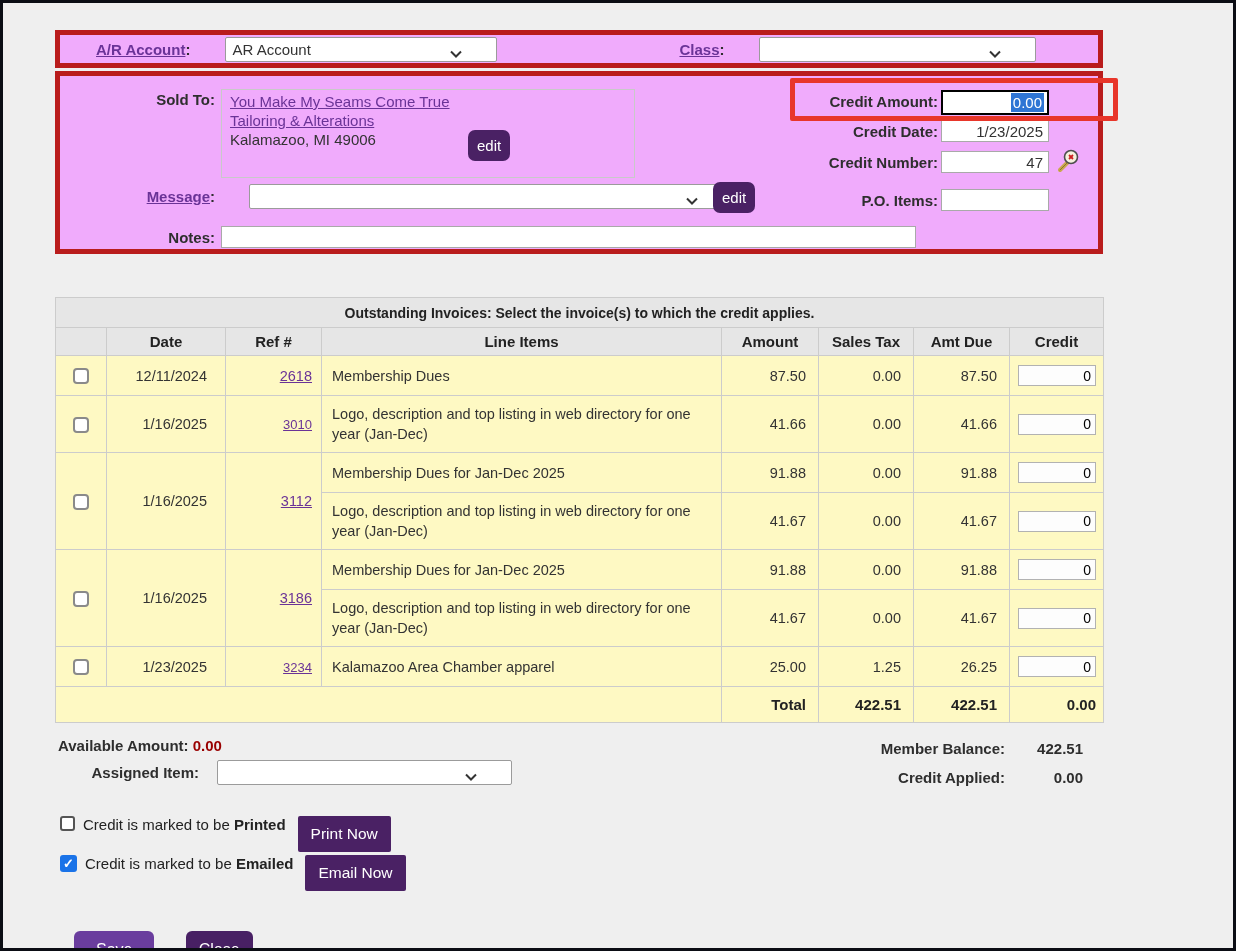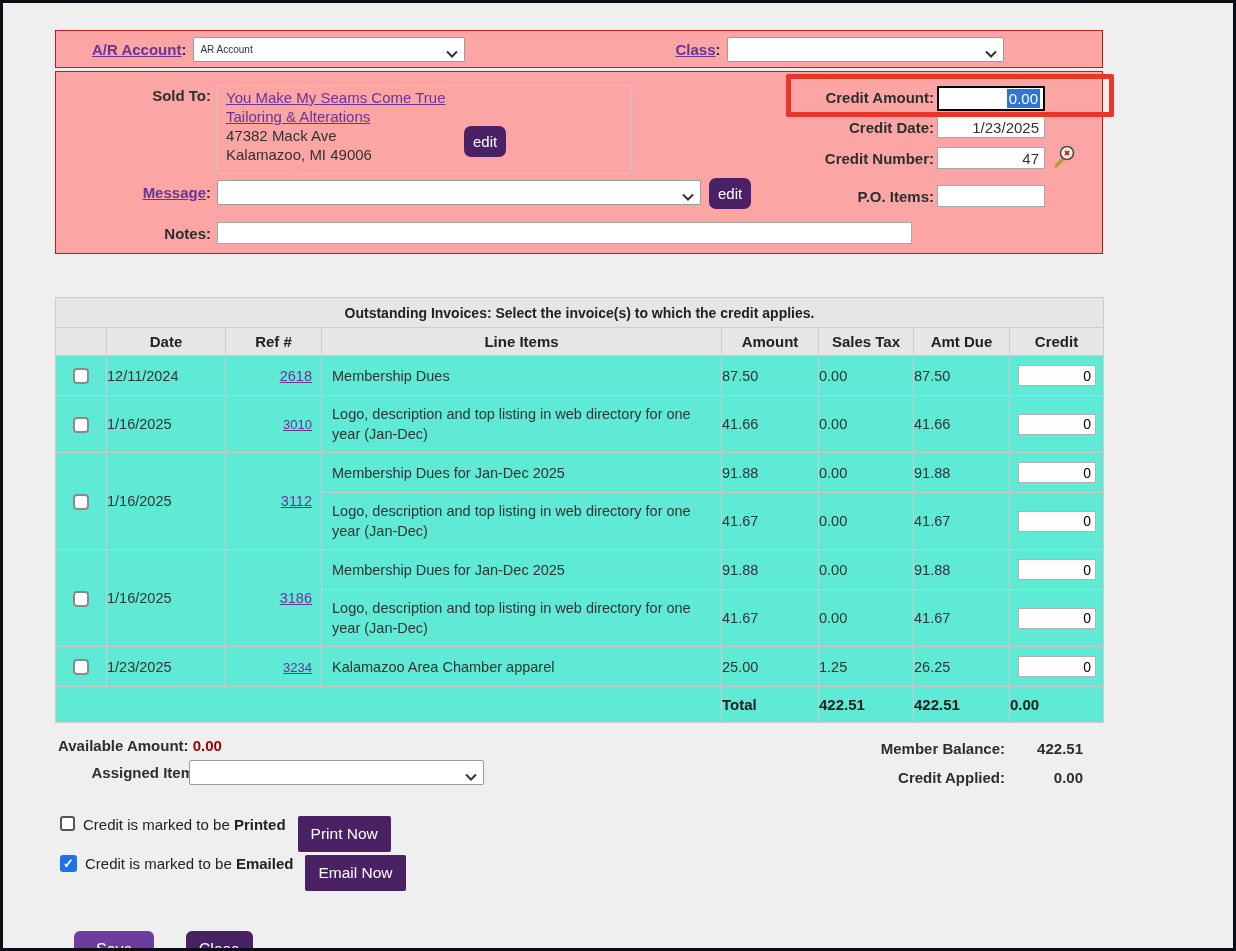--- a/index.html
+++ b/index.html
@@ -12,34 +12,34 @@
   .frame {
     width:1236px; height:951px;
     border:3px solid #0b0d14;
     background:#efefef;
     position:relative;
     overflow:hidden;
   }
   .content { position:absolute; left:52px; top:27px; width:1048px; }
 
   
-  .panel { background:#fca5a5; border:1px solid #b91c1c; }
+  .panel { background:#f0abfc; border:5px solid #b91c1c; }
   .panel1 { height:38px; display:flex; align-items:center; padding-left:36px; }
   .panel2 { margin-top:3px; height:183px; position:relative; }
 
   .lbl { font-weight:bold; color:#2e2e2e; font-size:15px; }
   a.link, .link { color:#6a3397; text-decoration:underline; font-size:15px; cursor:pointer; }
   .link-bold { font-weight:bold; }
 
   
   .sel { position:relative; display:inline-block; vertical-align:middle; }
   .sel select {
     width:100%; height:25px; border:1px solid #9b9b9b; background:#fff;
-    font-family:"Liberation Sans", sans-serif; font-size:10px; color:#333;
-    appearance:none; -webkit-appearance:none; padding:0 24px 0 6px; border-radius:2px;
+    font-family:"Liberation Sans", sans-serif; font-size:15px; color:#333;
+    appearance:none; -webkit-appearance:none; padding:0 24px 0 6px; border-radius:2px;margin-left:28px;
   }
   .sel .chev { position:absolute; right:7px; top:7px; pointer-events:none; }
 
   .txt {
     border:1px solid #a9a9a9; background:#fff; height:22px;
     font-family:"Liberation Sans", sans-serif; font-size:15px; color:#333; padding:0 5px;
   }
   .num { text-align:right; }
 
   
@@ -79,32 +79,32 @@
   .fake-input .selected { background:#2e75d4; color:#fff; padding:1px 2px; }
 
   .redbox {
     position:absolute; left:730px; top:2px; width:328px; height:43px;
     border:5px solid #e8362a; border-radius:2px; z-index:5; pointer-events:none;
   }
   .lookup-icon { position:absolute; left:995px; top:72px; cursor:pointer; }
 
   
   .tbl-wrap { margin-top:43px; }
-  table.inv { border-collapse:collapse; width:1048px; table-layout:fixed; background:#5eead4; }
+  table.inv { border-collapse:collapse; width:1048px; table-layout:fixed; background:#fef9c3; }
   table.inv td, table.inv th { border:1px solid #ccc; font-size:14.5px; color:#333; }
   tr.caption td {
     background:#e6e6e6; text-align:center; font-weight:bold; font-size:14px;
     height:30px; color:#222;
   }
   tr.colhead th { background:#e6e6e6; font-weight:bold; font-size:15px; height:28px; text-align:center; color:#222; }
   td.c-cb { text-align:center; vertical-align:middle; }
-  td.c-date { padding-right:18px; vertical-align:middle; }
+  td.c-date { text-align:right; padding-right:18px; vertical-align:middle; }
   td.c-ref { text-align:right; padding-right:9px; vertical-align:middle; }
   td.c-desc { text-align:left; padding:8px 10px; line-height:20px; }
-  td.c-num { padding-right:12px; vertical-align:middle; }
+  td.c-num { text-align:right; padding-right:12px; vertical-align:middle; }
   td.c-credit { text-align:right; padding-right:7px; vertical-align:middle; }
   tr.line-single td { height:40px; }
   tr.line-double td { height:49px; }
   .credit-input {
     width:78px; height:21px; border:1px solid #b2b2b2; background:#fdfdfd;
     text-align:right; font-family:"Liberation Sans", sans-serif; font-size:14px; padding:0 4px;
   }
   tr.totalrow td { height:36px; font-weight:bold; color:#222; font-size:15px; }
   .cb {
     display:inline-block; width:16px; height:16px; border:2px solid #8a8a8a;
@@ -181,21 +181,20 @@
       </span>
     </span>
   </div>
 
   <div class="panel panel2">
 
     <div class="lbl soldto-label">Sold To:</div>
     <div class="soldto-box">
       <div><a class="link">You Make My Seams Come True</a></div>
       <div><a class="link">Tailoring &amp; Alterations</a></div>
-      <div class="addr">47382 Mack Ave</div>
       <div class="addr">Kalamazoo, MI 49006</div>
       <button class="btn-edit soldto-edit">edit</button>
     </div>
 
     <div class="lbl msg-label"><span class="link link-bold">Message</span>:</div>
     <span class="sel msg-sel">
       <select><option></option></select>
       <span class="chev">
         <svg width="12" height="8" viewBox="0 0 12 8">
               <polyline points="1,1.5 6,6.5 11,1.5" fill="none" stroke="#333" stroke-width="2"></polyline>

